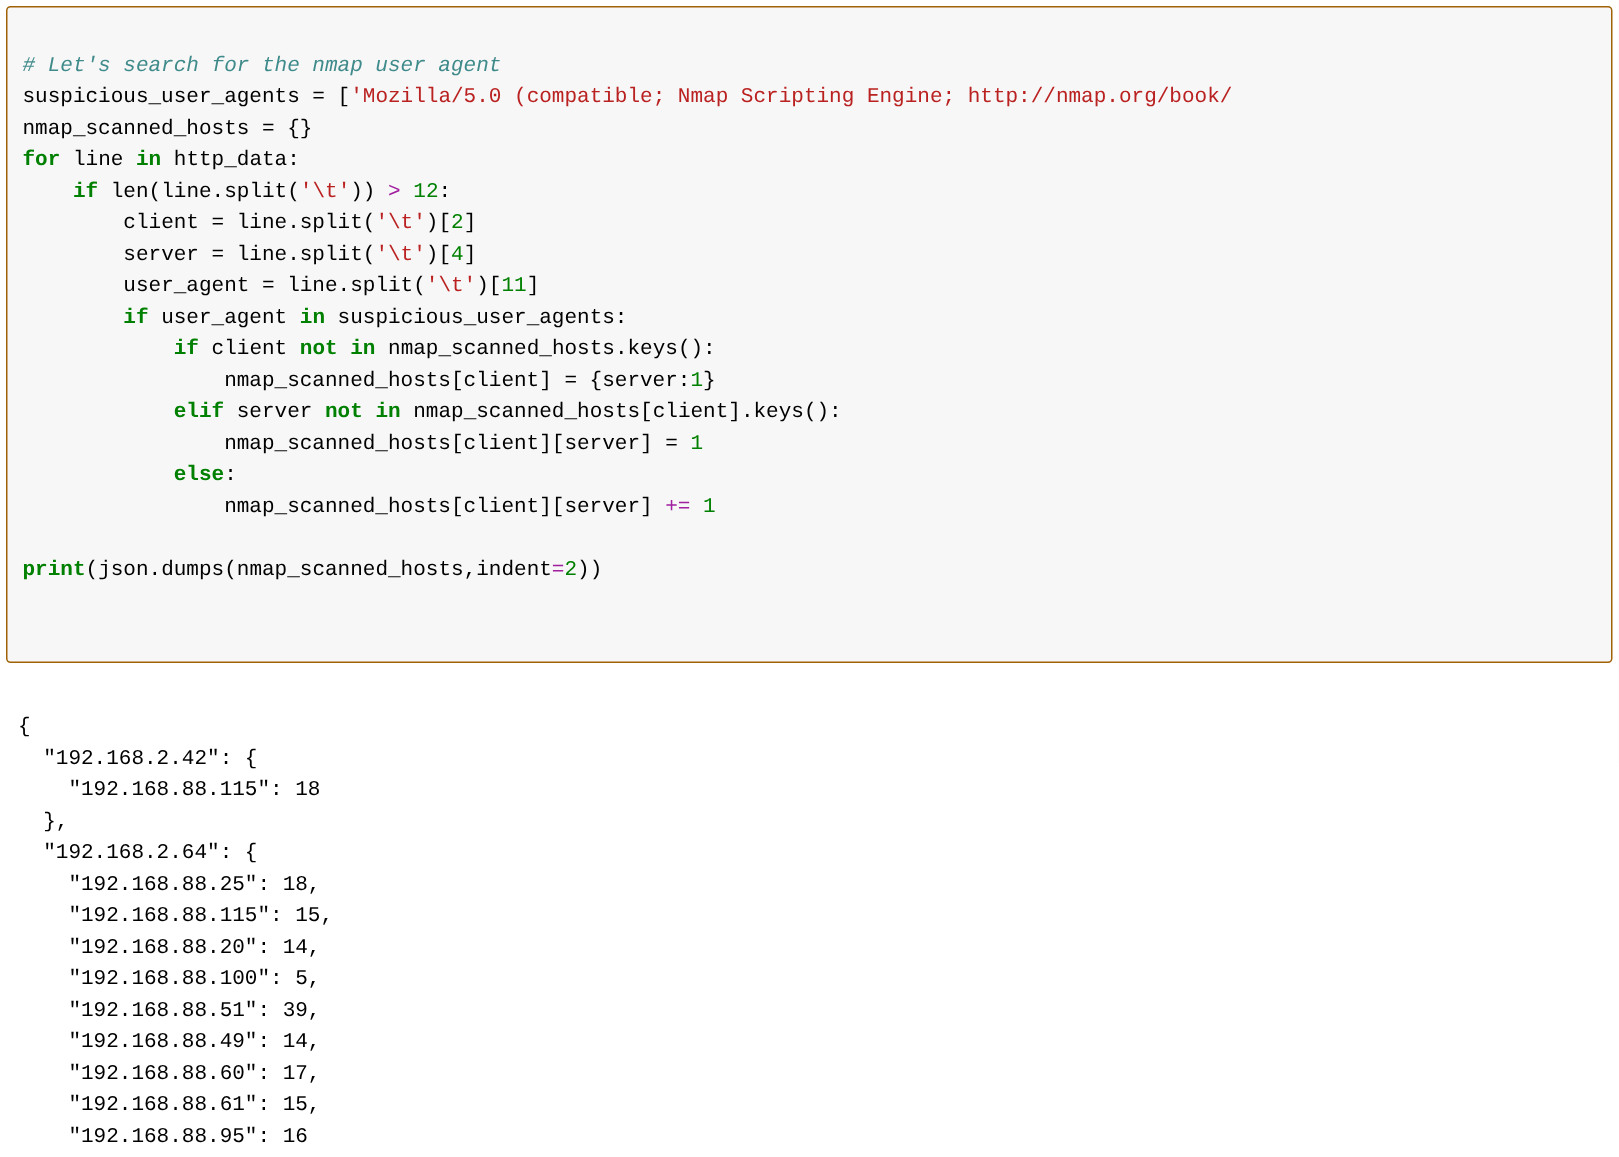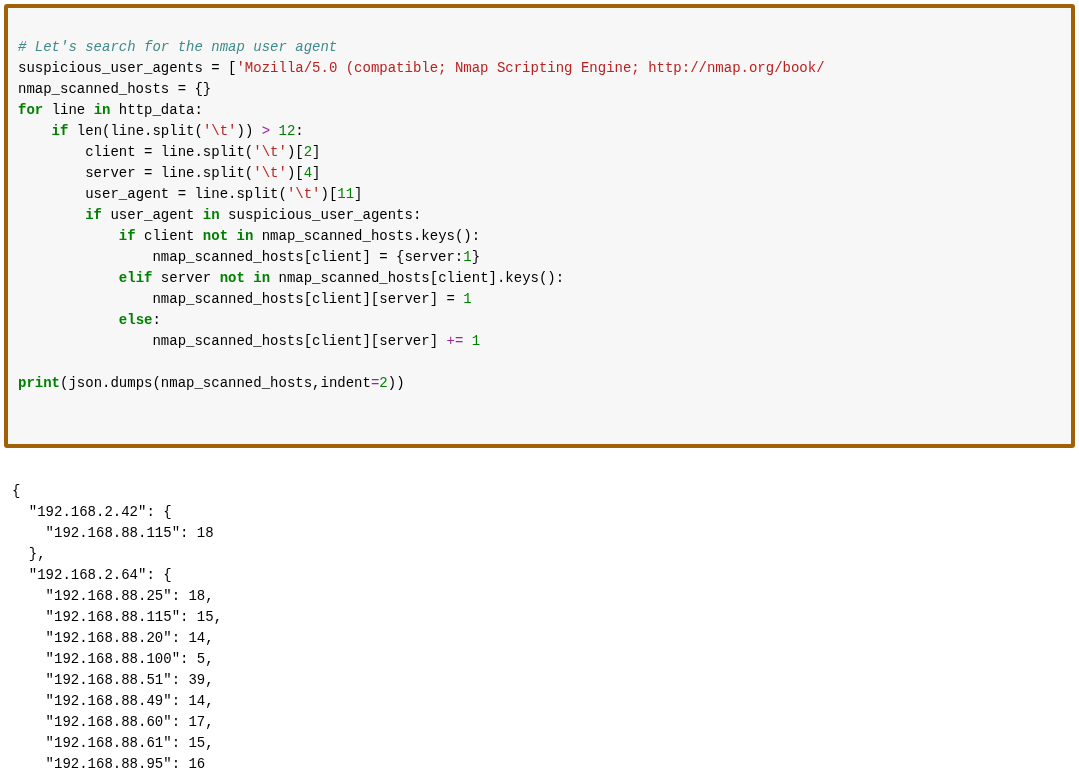--- a/index.html
+++ b/index.html
@@ -11,21 +11,21 @@
     line-height: 1.5;
     background: #fff;
     color: #000;
     width: 1079px;
   }
   .cell {
     width: 100%;
   }
   .code-cell {
     background: #f7f7f7;
-    border: 4px solid #a16207;
+    border: 1px solid #a16207;
     border-radius: 3px;
     padding: 8px 10px;
     margin: 4px;
     white-space: pre;
     overflow: hidden;
   }
   .output-cell {
     background: #fff;
     padding: 8px 10px 8px 12px;
     white-space: pre;

